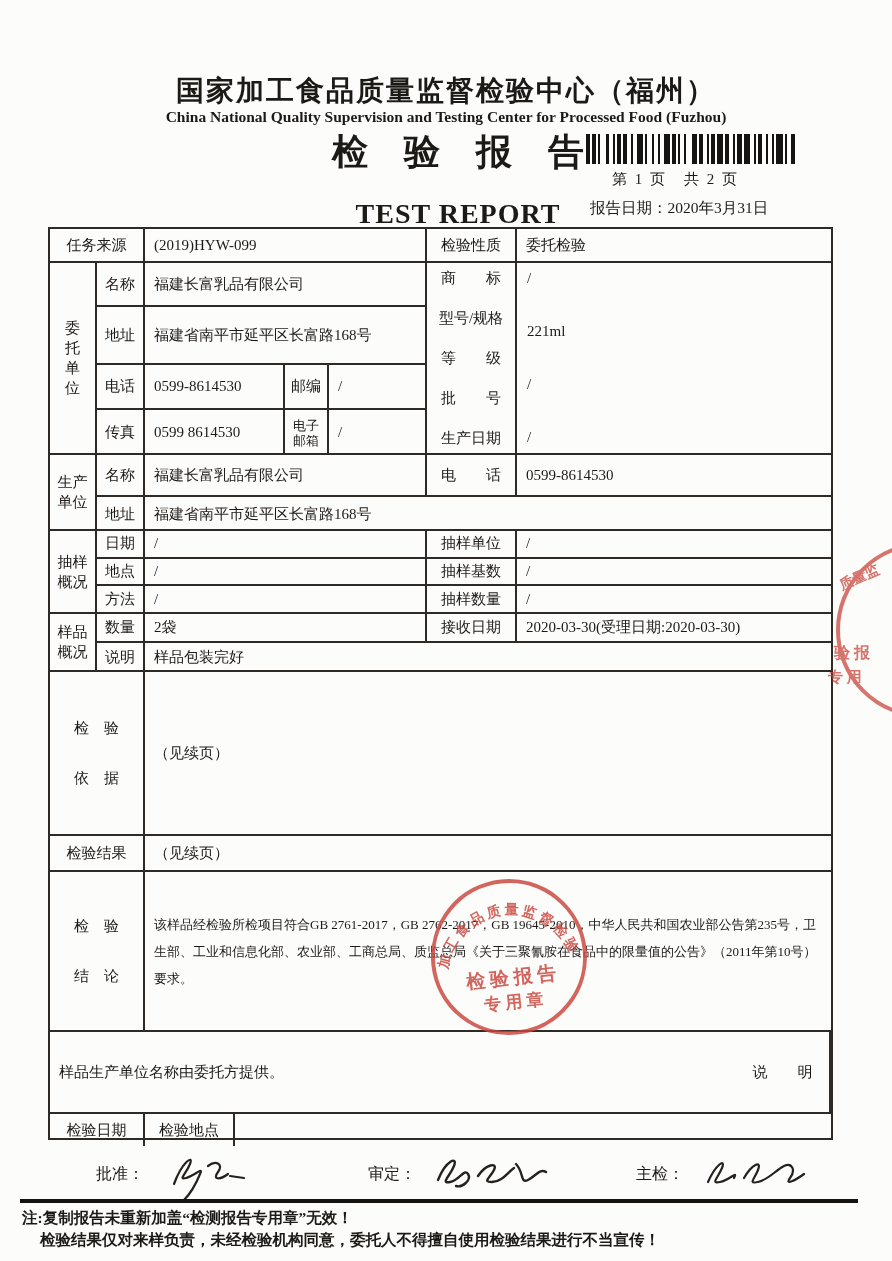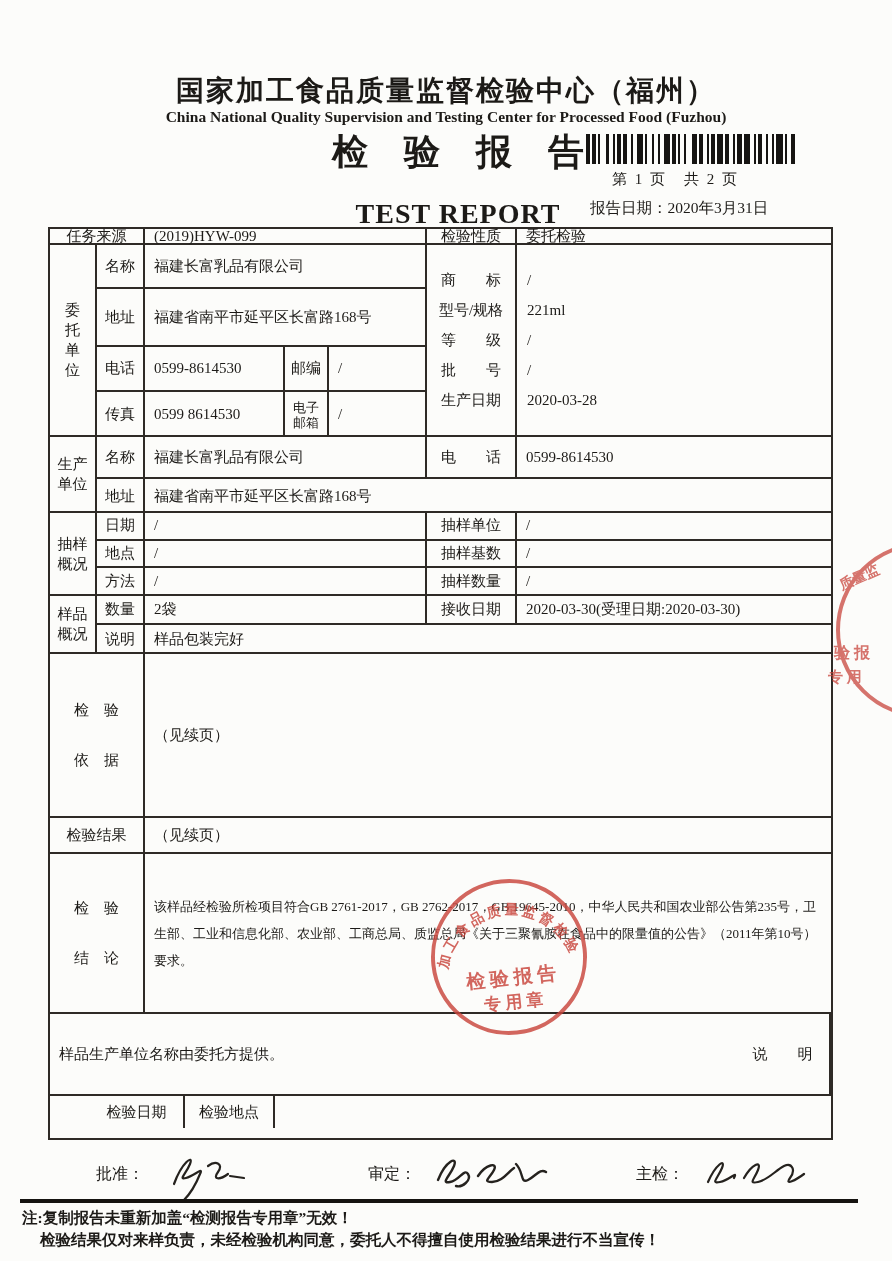--- a/index.html
+++ b/index.html
@@ -29,35 +29,35 @@
   .barcode{position:absolute;left:586px;top:134px;width:268px;height:30px;
     display:flex;align-items:stretch;overflow:hidden;}
   .barcode span{display:block;height:100%;}
   .page-info{position:absolute;left:612px;top:170px;font-size:15px;letter-spacing:2px;}
   .report-date{position:absolute;left:590px;top:198px;font-size:15.5px;}
   .report-no{position:absolute;left:55px;top:202px;font-size:15.5px;}
   
   .tbl{position:absolute;left:48px;top:227px;width:785px;height:913px;
     border:2px solid var(--bd);display:flex;flex-direction:column;font-size:15px;}
   .band{display:flex;flex:none;border-bottom:2px solid var(--bd);}
-  .band.last{border-bottom:none;padding-left:40px;}
+  .band.last{border-bottom:none;}
   .cell{display:flex;align-items:center;}
   .br{border-right:2px solid var(--bd);}
   .lab{justify-content:center;text-align:center;flex:none;}
   .val{padding-left:9px;flex:1 1 auto;min-width:0;}
   .grp{flex:none;width:47px;display:flex;flex-direction:column;
     justify-content:space-evenly;align-items:center;text-align:center;
     white-space:pre-line;line-height:20px;}
   .rows{flex:1 1 auto;display:flex;flex-direction:column;min-width:0;}
   .row{display:flex;flex:none;border-bottom:2px solid var(--bd);}
   .row.lastrow{border-bottom:none;}
   .prelb{white-space:pre-line;}
   .small{font-size:13px;line-height:15px;}
   .infoblock{display:flex;flex:1 1 auto;}
-  .infocol{display:flex;flex-direction:column;justify-content:center;}
+  .infocol{display:flex;flex-direction:column;justify-content:space-between;}
   .infocol div{height:30px;display:flex;align-items:center;}
   .infocol.labels div{justify-content:center;}
   .infocol.values div{padding-left:10px;}
   .tall-lab{line-height:50px;}
   
   .sig-row{position:absolute;left:0;top:1150px;width:100%;height:52px;font-size:16px;}
   .sig-label{position:absolute;top:14px;}
   .sig-svg{position:absolute;top:0;}
   .rule{position:absolute;left:20px;top:1199px;width:838px;height:4px;background:#151310;}
   .note1{position:absolute;left:22px;top:1208px;font-size:15.5px;font-weight:bold;}
@@ -141,21 +141,21 @@
       <span style="width: 2.05px; background: rgb(22, 20, 18);"></span>
       <span style="width: 4.1px; background: transparent;"></span>
       <span style="width: 4.1px; background: rgb(22, 20, 18);"></span>
       <span style="width: 2.05px; background: transparent;"></span>
     </div>
   <div class="page-info">第 1 页　共 2 页</div>
   <div class="report-date"><span>报告日期：</span><span>2020年3月31日</span></div>
 
   <div class="tbl">
 
-    <div class="band" style="height:16px">
+    <div class="band" style="height:34px">
       <div class="cell lab br" style="width:95px">任务来源</div>
       <div class="cell val br" style="width:282px;flex:none">(2019)HYW-099</div>
       <div class="cell lab br" style="width:90px">检验性质</div>
       <div class="cell val">委托检验</div>
     </div>
 
     <div class="band" style="height:192px">
 
       <div style="width:377px;flex:none;display:flex;border-right:2px solid var(--bd)">
         <div class="grp br">委
@@ -194,21 +194,20 @@
             <div>型号/规格</div>
             <div>等　　级</div>
             <div>批　　号</div>
             <div>生产日期</div>
           </div>
           <div class="infocol values" style="flex:1">
             <div>/</div>
             <div>221ml</div>
             <div>/</div>
             <div>/</div>
-            <div>2020-03-28</div>
           </div>
         </div>
       </div>
     </div>
 
     <div class="band" style="height:76px">
       <div class="grp br prelb">生产
 单位</div>
       <div class="rows">
         <div class="row" style="height:42px">

